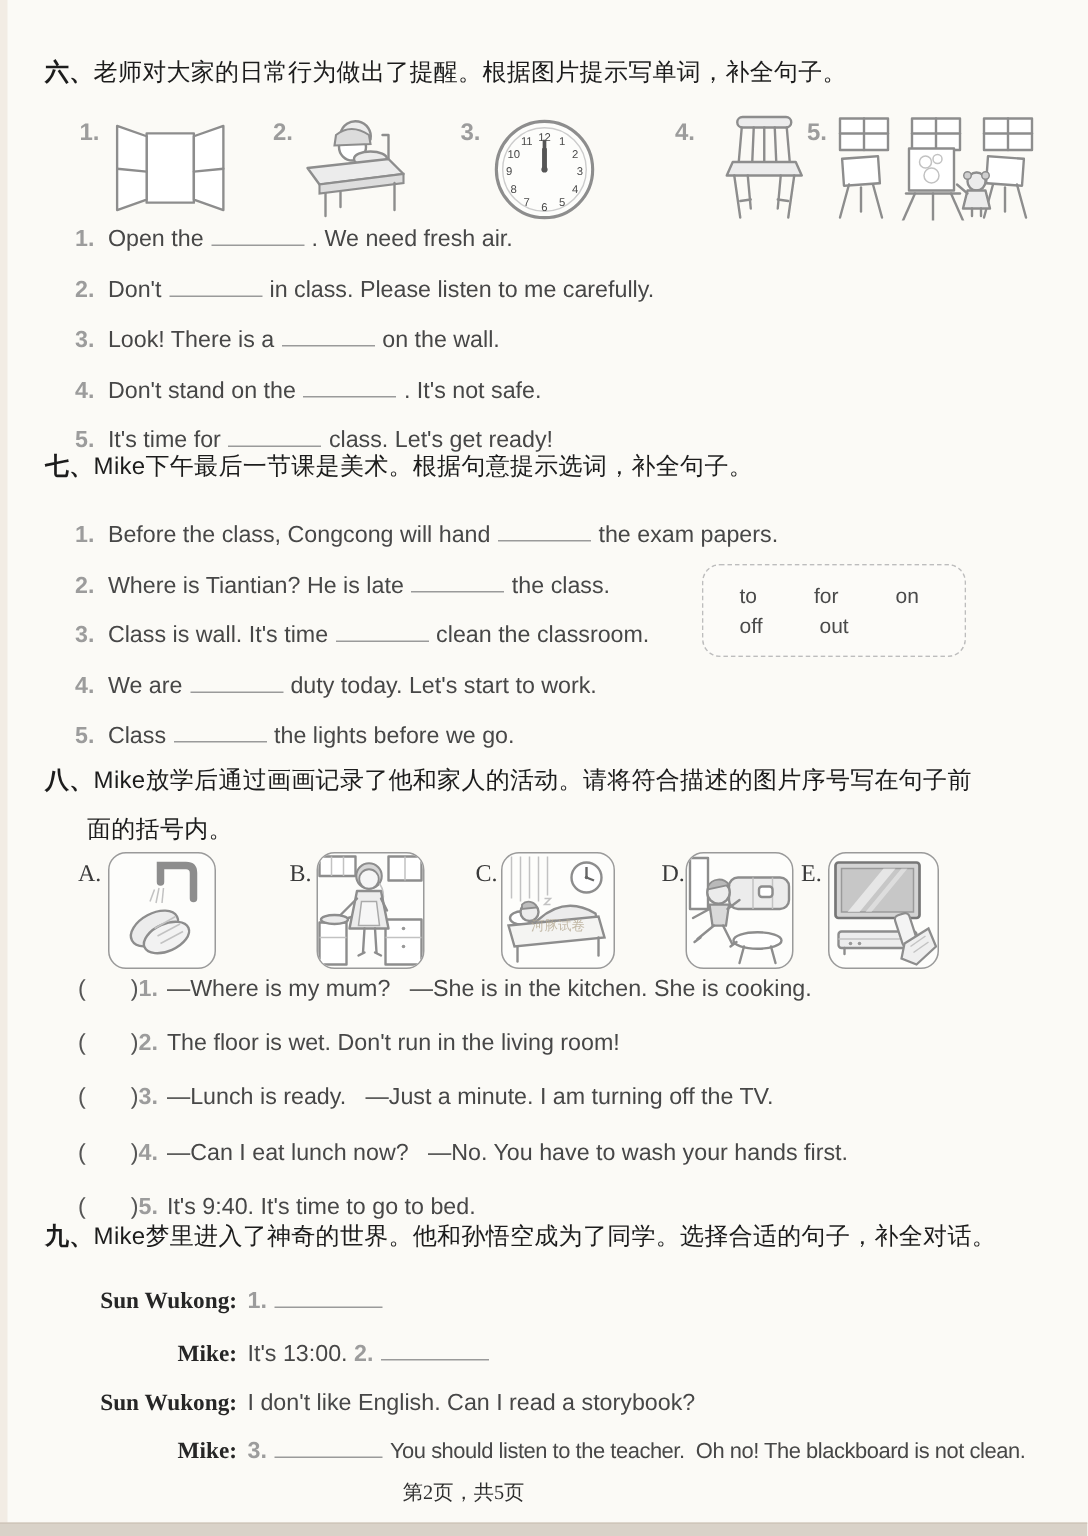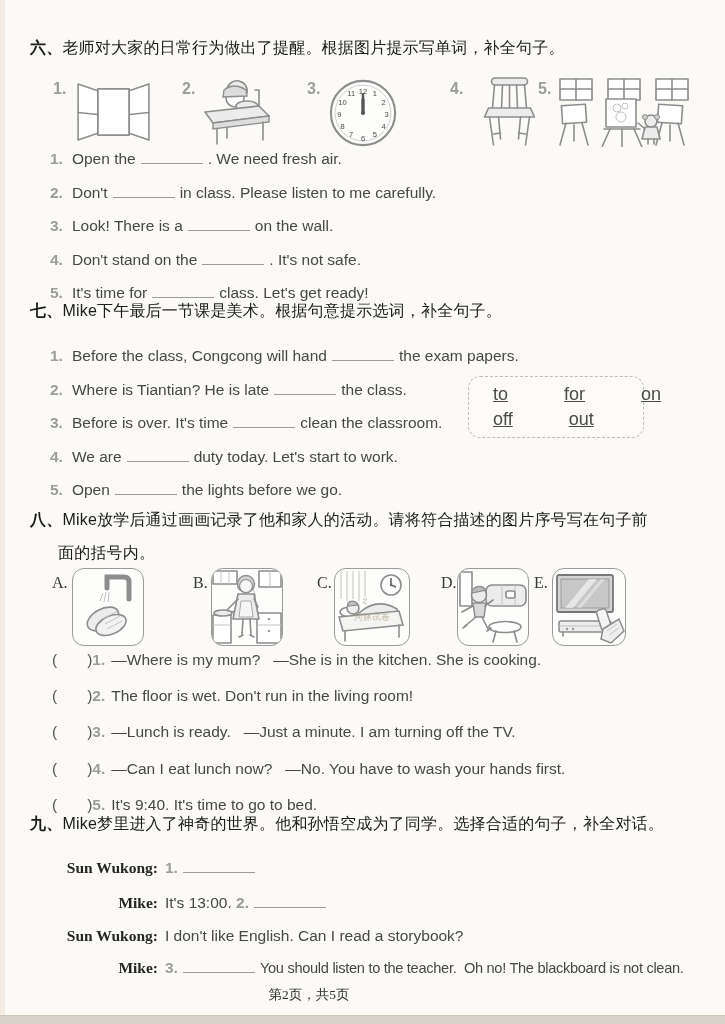--- a/index.html
+++ b/index.html
@@ -17,21 +17,21 @@
   .row .num{color:#9c9c9c;font-weight:bold;margin-right:9px;}
   .blank{display:inline-block;width:62px;height:13px;border-bottom:1.5px solid #9a9a9a;margin:0 5px;}
   .blank9{width:72px;}
   .picnum{position:absolute;font-size:16px;font-weight:bold;color:#9c9c9c;}
   .piclabel{position:absolute;font-size:16px;color:#3a3a3a;font-family:"Liberation Serif",serif;}
   .picsvg{position:absolute;}
   .picbox{position:absolute;width:70px;height:76px;border:1.5px solid #9a9a9a;border-radius:12px;background:#fdfdfb;overflow:hidden;text-align:right;}
   .picbox svg{width:100%;height:100%;}
   .wordbank{position:absolute;left:468px;top:376px;width:176px;height:62px;border:1.6px dashed #bdbdbd;border-radius:12px;background:#fcfbf8;
     display:flex;flex-direction:column;justify-content:center;padding-left:24px;box-sizing:border-box;gap:4px;}
-  .wb-row{display:flex;gap:56px;font-size:18px;color:#4a4a4a;text-decoration:underline;}
+  .wb-row{display:flex;gap:38px;font-size:14px;color:#4a4a4a;}
   .row8{position:absolute;left:52px;font-size:15.5px;white-space:pre;color:#474747;}
   .row8 .paren{color:#555;margin-right:0;}
   .row8 .paren.open{margin-right:30px;}
   .row8 .num{color:#9c9c9c;font-weight:bold;margin-right:6px;}
   .dlg{position:absolute;left:40px;font-size:15.5px;white-space:pre;color:#474747;}
   .spk{display:inline-block;width:118px;text-align:right;margin-right:7px;
     font-family:"Liberation Serif","DejaVu Serif",serif;font-weight:bold;color:#262626;margin-top:12px;}
   .dlg .num{color:#9c9c9c;font-weight:bold;}
   .tight{font-size:14.6px;letter-spacing:-0.3px;}
   .footer{position:absolute;left:0;top:986px;width:618px;text-align:center;font-size:13.5px;color:#2e2e2e;
@@ -160,23 +160,23 @@
 <div class="row" style="top:150px"><span class="num">1.</span><span>Open the</span><span class="blank"></span><span>. We need fresh air.</span></div>
 <div class="row" style="top:184px"><span class="num">2.</span><span>Don't</span><span class="blank"></span><span>in class. Please listen to me carefully.</span></div>
 <div class="row" style="top:217px"><span class="num">3.</span><span>Look! There is a</span><span class="blank"></span><span>on the wall.</span></div>
 <div class="row" style="top:251px"><span class="num">4.</span><span>Don't stand on the</span><span class="blank"></span><span>. It's not safe.</span></div>
 <div class="row" style="top:284px"><span class="num">5.</span><span>It's time for</span><span class="blank"></span><span>class. Let's get ready!</span></div>
 
 <div class="sec-title" style="top:301px"><span class="no">七、</span><span>Mike下午最后一节课是美术。根据句意提示选词，补全句子。</span></div>
 
 <div class="row" style="top:347px"><span class="num">1.</span><span>Before the class, Congcong will hand</span><span class="blank"></span><span>the exam papers.</span></div>
 <div class="row" style="top:381px"><span class="num">2.</span><span>Where is Tiantian? He is late</span><span class="blank"></span><span>the class.</span></div>
-<div class="row" style="top:414px"><span class="num">3.</span><span>Before is over. It's time</span><span class="blank"></span><span>clean the classroom.</span></div>
+<div class="row" style="top:414px"><span class="num">3.</span><span>Class is wall. It's time</span><span class="blank"></span><span>clean the classroom.</span></div>
 <div class="row" style="top:448px"><span class="num">4.</span><span>We are</span><span class="blank"></span><span>duty today. Let's start to work.</span></div>
-<div class="row" style="top:481px"><span class="num">5.</span><span>Open</span><span class="blank"></span><span>the lights before we go.</span></div>
+<div class="row" style="top:481px"><span class="num">5.</span><span>Class</span><span class="blank"></span><span>the lights before we go.</span></div>
 
 <div class="wordbank">
   <div class="wb-row">
     <span>to</span>
     <span>for</span>
     <span>on</span>
   </div>
   <div class="wb-row">
     <span>off</span>
     <span>out</span>

